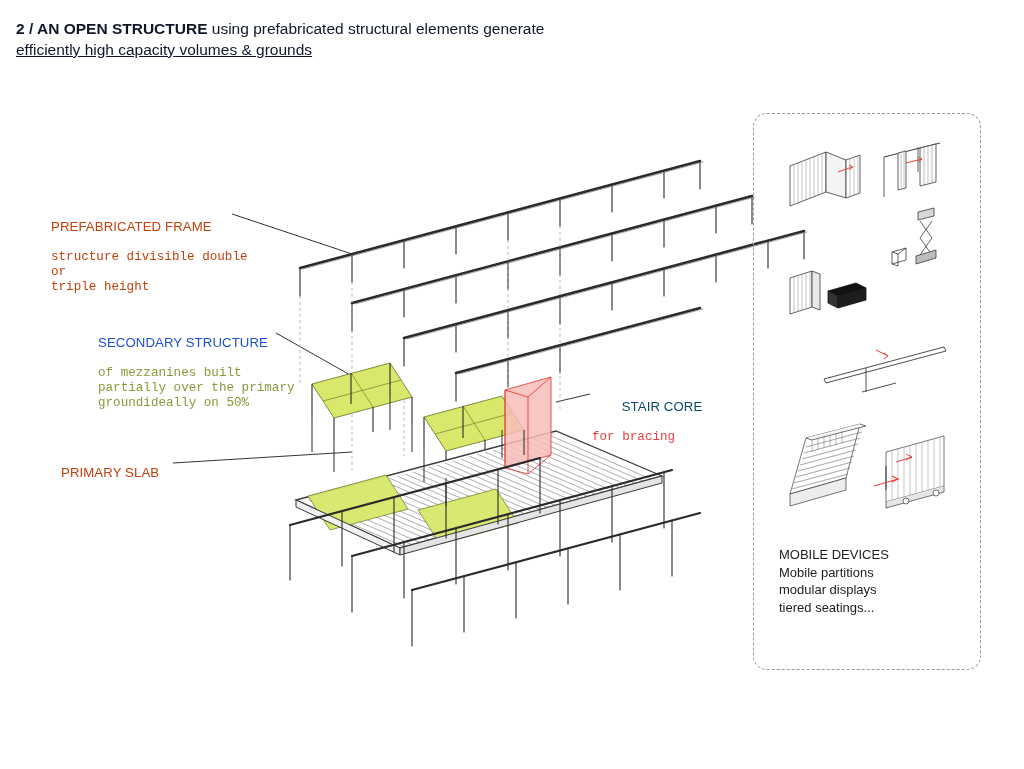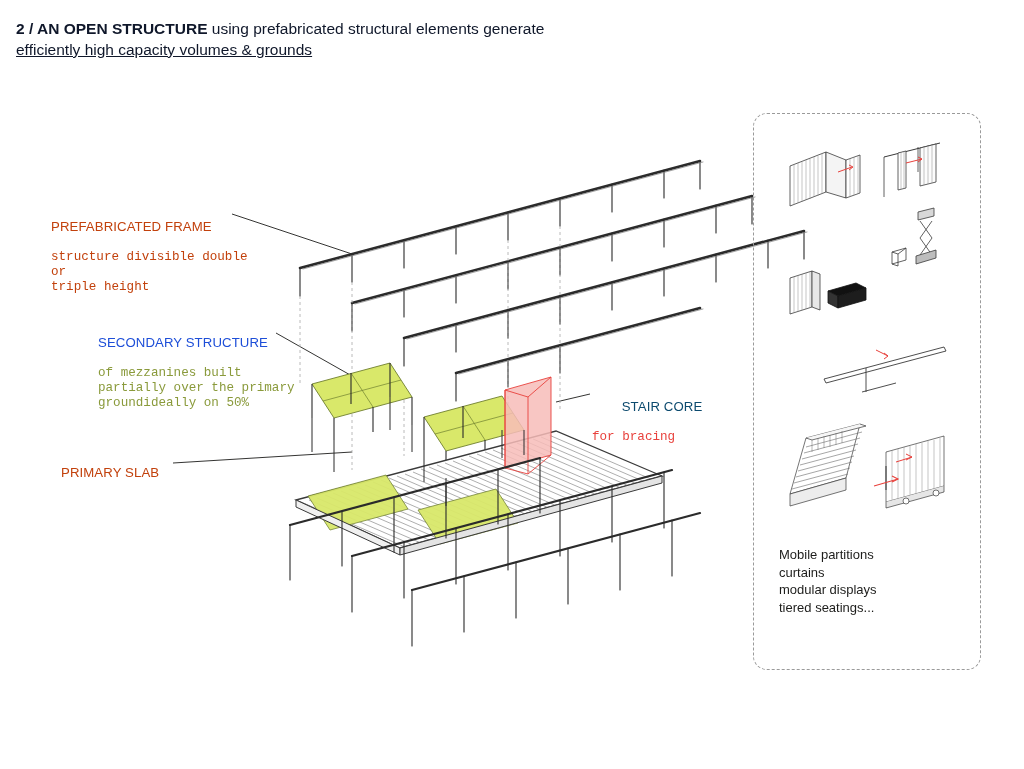--- a/index.html
+++ b/index.html
@@ -358,17 +358,17 @@
     <path d="M874,486 L898,479" stroke="#e8413c" stroke-width="1.1"></path>
     <path d="M892,476 L898,479 L892,482" stroke="#e8413c" stroke-width="1.1"></path>
     <path d="M896,462 L912,457" stroke="#e8413c" stroke-width="1"></path>
     <path d="M906,454 L912,457 L906,460" stroke="#e8413c" stroke-width="1"></path>
     <circle cx="936" cy="493" r="3" fill="#ffffff"></circle>
     <circle cx="906" cy="501" r="3" fill="#ffffff"></circle>
   </g>
 </svg>
 
 <div id="devices-caption">
+  <span class="cap-title">MOBILE DEVICES</span>
   <span class="cap-line">Mobile partitions</span>
-  <span class="cap-line">curtains</span>
   <span class="cap-line">modular displays</span>
   <span class="cap-line">tiered seatings...</span>
 </div>
 
 </body></html>

